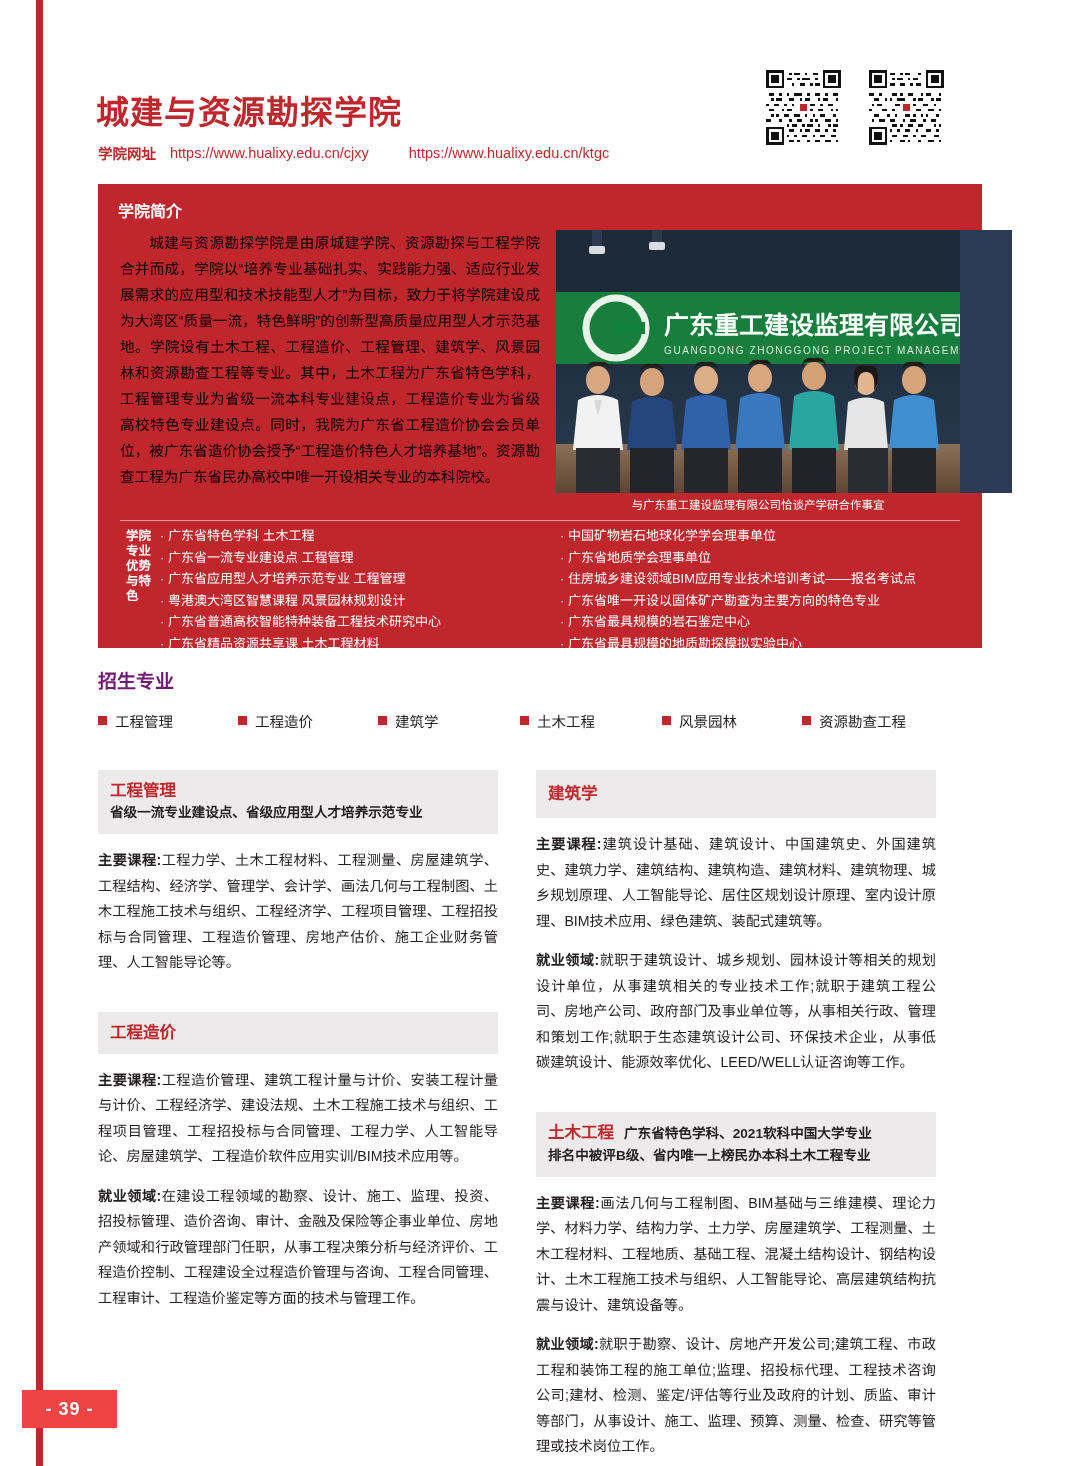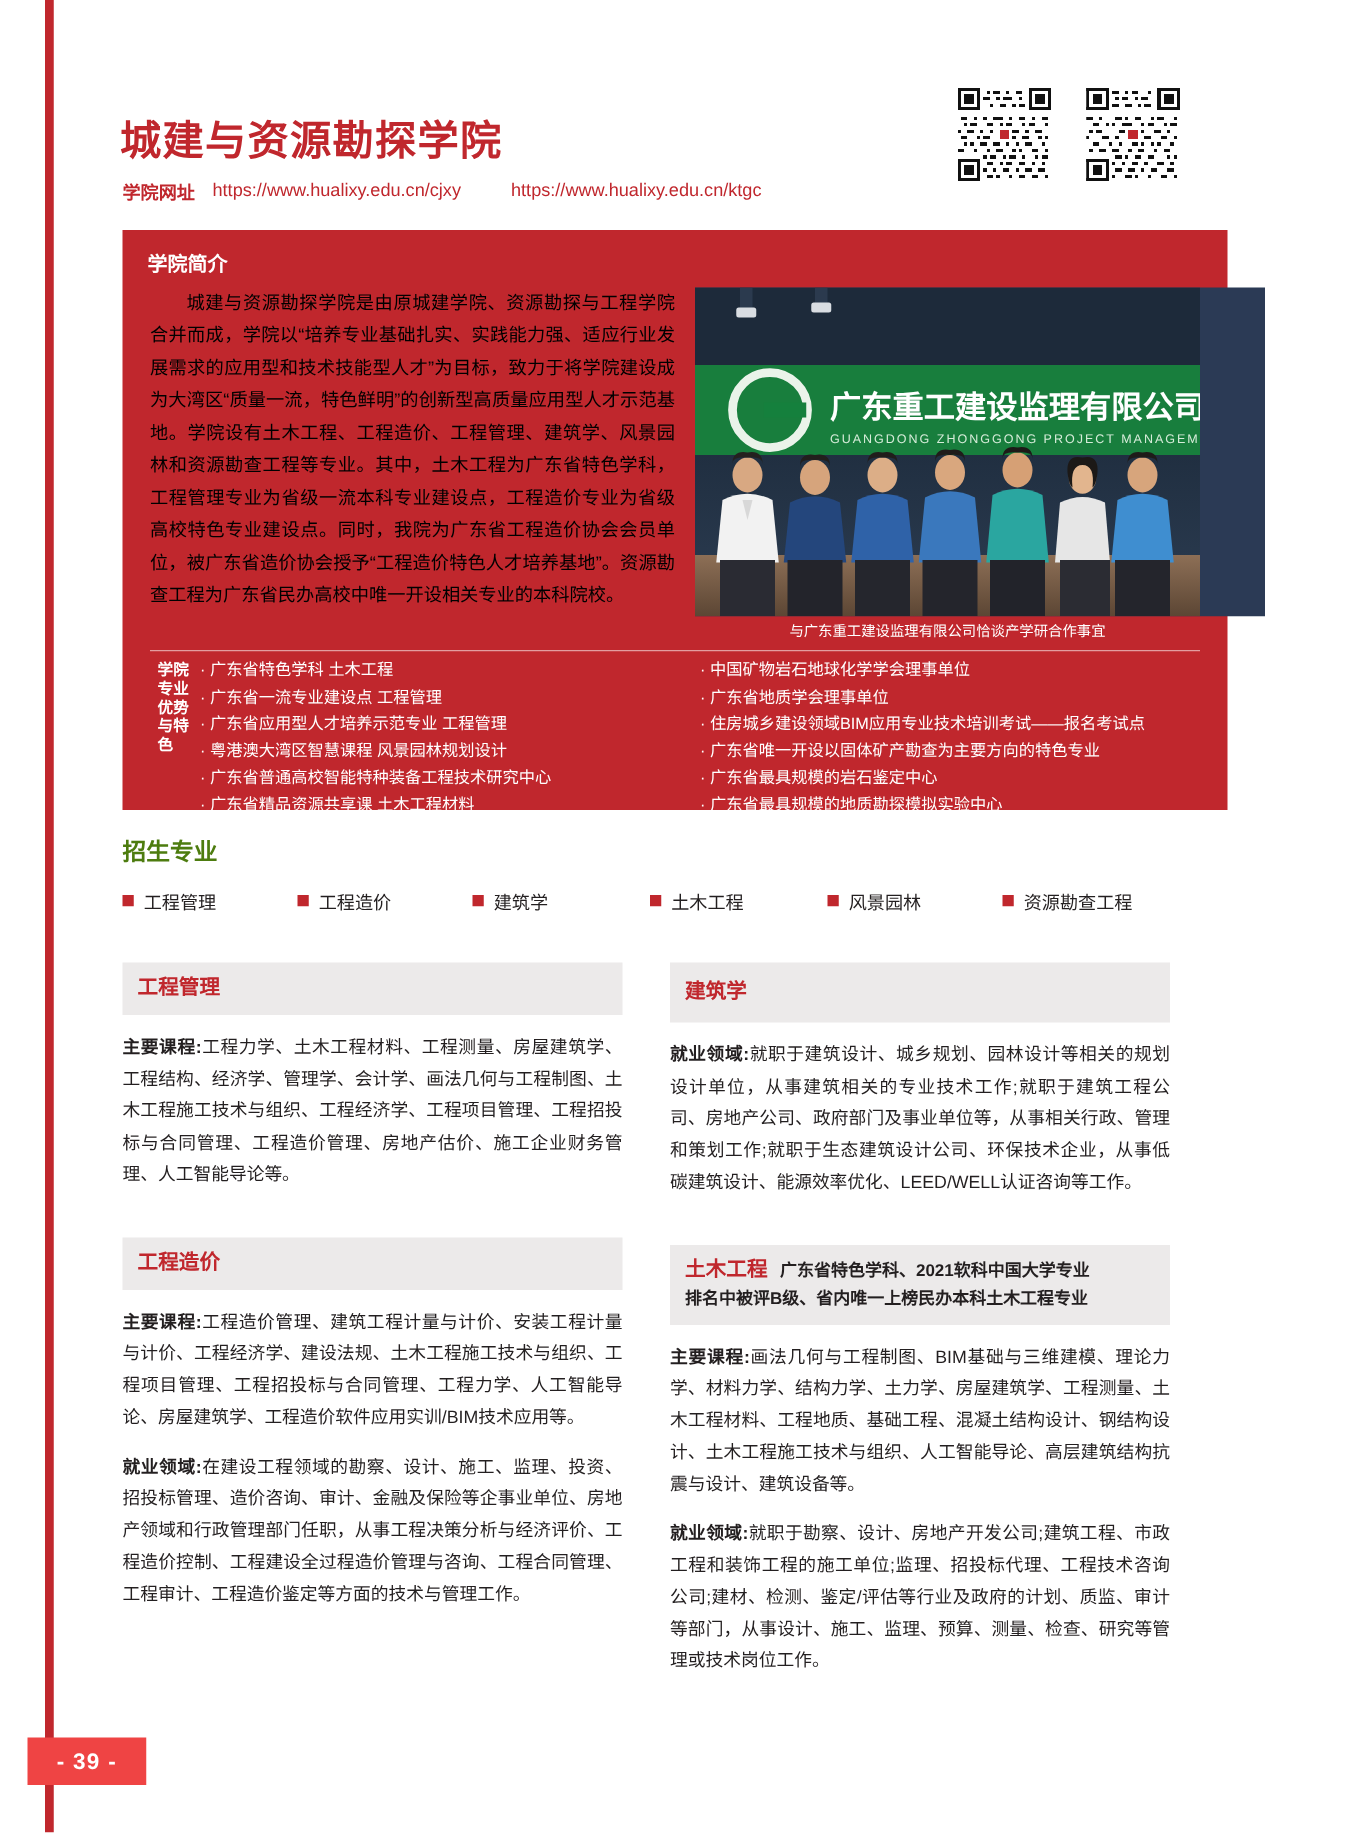--- a/index.html
+++ b/index.html
@@ -38,21 +38,21 @@
   
   .features{position:absolute;left:22px;top:336px;width:840px;height:110px;border-top:1px solid rgba(255,255,255,.55);padding-top:26px;}
   .feat-label{position:absolute;left:6px;top:8px;width:26px;font-size:12.5px;color:#fff;line-height:15px;font-weight:bold;letter-spacing:0px;}
   .feat-cols{position:absolute;left:40px;top:4px;width:800px;display:flex;}
   .feat-col{width:400px;}
   .feat-col li{list-style:none;color:#fff;font-size:13px;line-height:21.5px;white-space:nowrap;}
   .feat-col ul{margin:0;padding:0;}
   .feat-col li:before{content:"· ";}
 
   
-  .sec-title{position:absolute;left:98px;top:666px;color:#4d7c0f;font-size:19px;font-weight:bold;}
+  .sec-title{position:absolute;left:98px;top:666px;color:#701a75;font-size:19px;font-weight:bold;}
   .majors{position:absolute;left:98px;top:710px;width:884px;display:flex;}
   .major-item{display:flex;align-items:center;font-size:14.5px;color:#231f20;}
   .major-sq{width:9px;height:9px;background:#c0272d;margin-right:8px;display:inline-block;}
 
   
   .col-left{position:absolute;left:98px;top:770px;width:400px;}
   .col-right{position:absolute;left:536px;top:770px;width:400px;}
 
   .card-head{background:#eceaea;padding:9px 12px 10px 12px;margin-bottom:14px;}
   .card-head .h1{color:#c0272d;font-size:16.5px;font-weight:bold;line-height:23px;}
@@ -438,20 +438,21 @@
       <span class="major-sq"></span>
       <span>资源勘查工程</span>
     </div>
   </div>
 
   <div class="col-left">
 
     <div>
       <div class="card-head">
         <div class="h1">工程管理</div>
+        <div class="h2">省级一流专业建设点、省级应用型人才培养示范专业</div>
       </div>
       <p class="para">
         <b>主要课程:</b><span>工程力学、土木工程材料、工程测量、房屋建筑学、工程结构、经济学、管理学、会计学、画法几何与工程制图、土木工程施工技术与组织、工程经济学、工程项目管理、工程招投标与合同管理、工程造价管理、房地产估价、施工企业财务管理、人工智能导论等。</span>
       </p>
     </div>
 
     <div class="spacer-lg"></div>
 
     <div>
       <div class="card-head">
@@ -466,20 +467,23 @@
     </div>
 
   </div>
 
   <div class="col-right">
 
     <div>
       <div class="card-head" style="padding:12px 12px 13px 12px">
         <div class="h1">建筑学</div>
       </div>
+      <p class="para">
+        <b>主要课程:</b><span>建筑设计基础、建筑设计、中国建筑史、外国建筑史、建筑力学、建筑结构、建筑构造、建筑材料、建筑物理、城乡规划原理、人工智能导论、居住区规划设计原理、室内设计原理、BIM技术应用、绿色建筑、装配式建筑等。</span>
+      </p>
       <p class="para">
         <b>就业领域:</b><span>就职于建筑设计、城乡规划、园林设计等相关的规划设计单位，从事建筑相关的专业技术工作;就职于建筑工程公司、房地产公司、政府部门及事业单位等，从事相关行政、管理和策划工作;就职于生态建筑设计公司、环保技术企业，从事低碳建筑设计、能源效率优化、LEED/WELL认证咨询等工作。</span>
       </p>
     </div>
 
     <div class="spacer-lg"></div>
 
     <div>
       <div class="card-head">
         <div class="inline">

